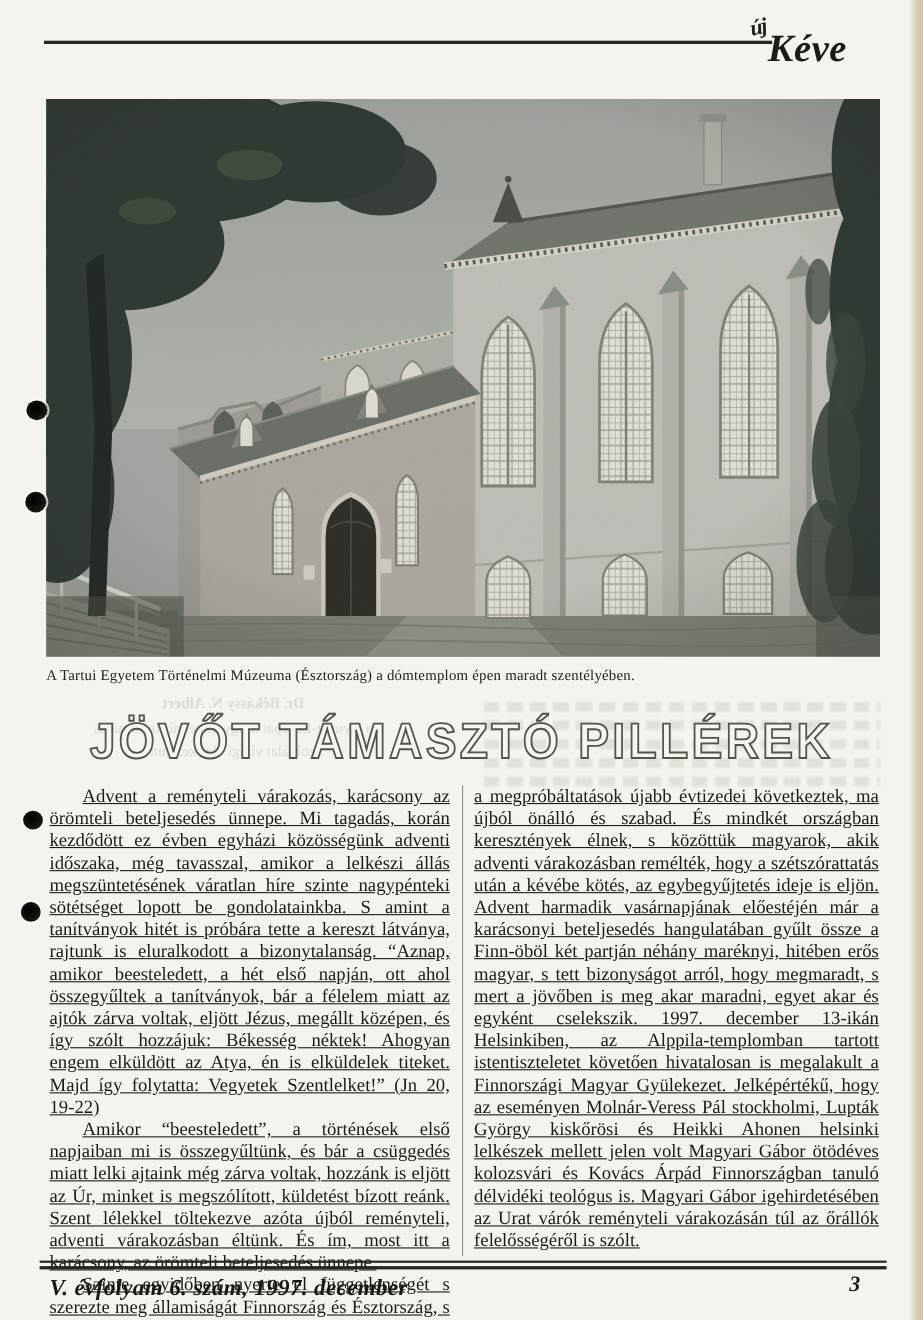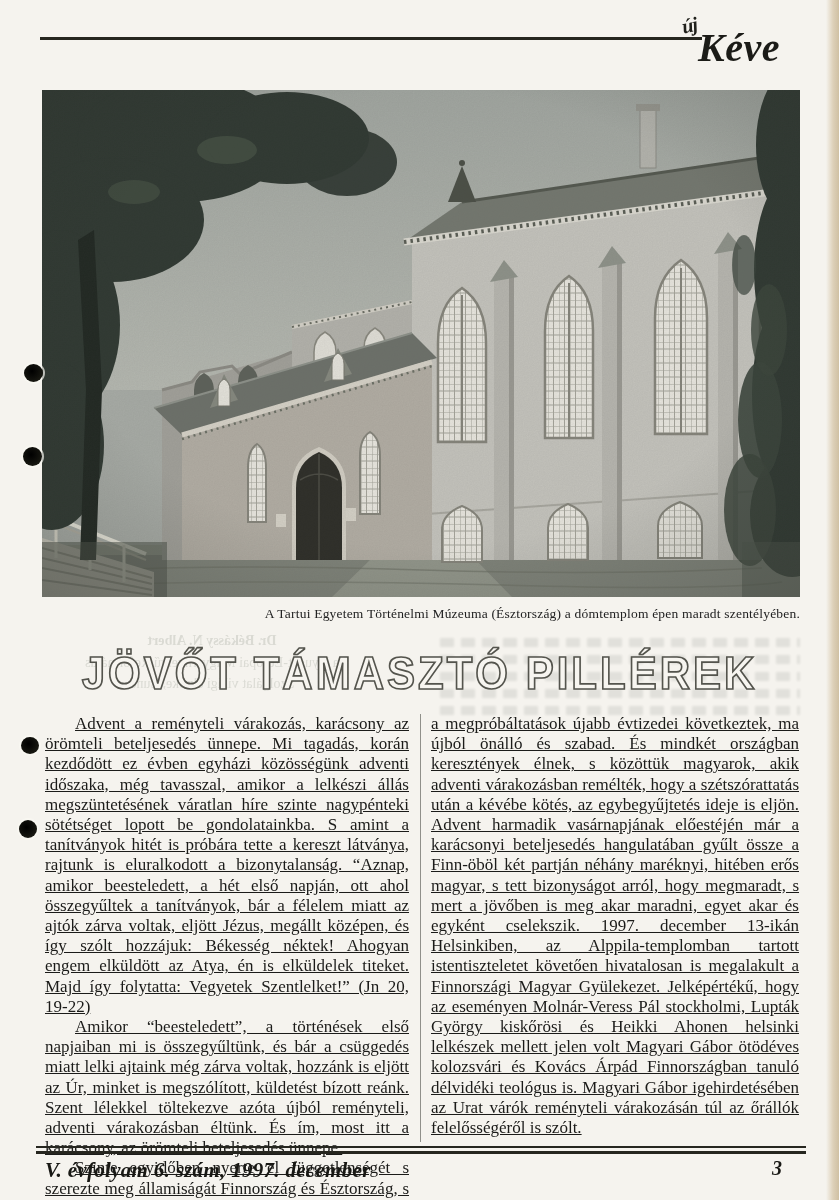--- a/index.html
+++ b/index.html
@@ -9,28 +9,28 @@
     font-family:"Liberation Serif", serif; color:#1e1e1c;
   }
   
   .header-rule{position:absolute;left:40px;top:37px;width:662px;height:3px;background:#26261f;}
   .masthead{position:absolute;left:680px;top:12px;width:130px;height:56px;}
   .masthead .uj{
     position:absolute;left:2px;top:2px;font-style:italic;font-weight:700;font-size:20px;
     transform:rotate(-12deg);color:#20201b;letter-spacing:-1px;
   }
   .masthead .keve{
-    position:absolute;left:18px;top:12px;font-style:italic;font-weight:700;font-size:40px;
+    position:absolute;left:18px;top:12px;font-style:italic;font-weight:700;font-size:35px;
     color:#1b1b17;letter-spacing:0.5px;
   }
   
   .photo{position:absolute;left:42px;top:90px;width:758px;height:507px;background:#a9ada7;}
   .photo svg{display:block;}
   .caption{
-    position:absolute;left:42px;top:606px;width:758px;text-align:right;
+    position:absolute;left:42px;top:606px;width:758px;text-align:left;
     font-size:13.5px;color:#222;letter-spacing:0.2px;
   }
   
   .ghost{
     position:absolute;left:62px;top:630px;width:300px;text-align:center;
     transform:scaleX(-1);opacity:0.15;filter:blur(0.6px);
     color:#44503f;font-size:14px;line-height:1.55;
   }
   .ghost .g0{font-weight:700;}
   .ghost-bars{position:absolute;left:440px;top:630px;width:360px;opacity:0.10;}

